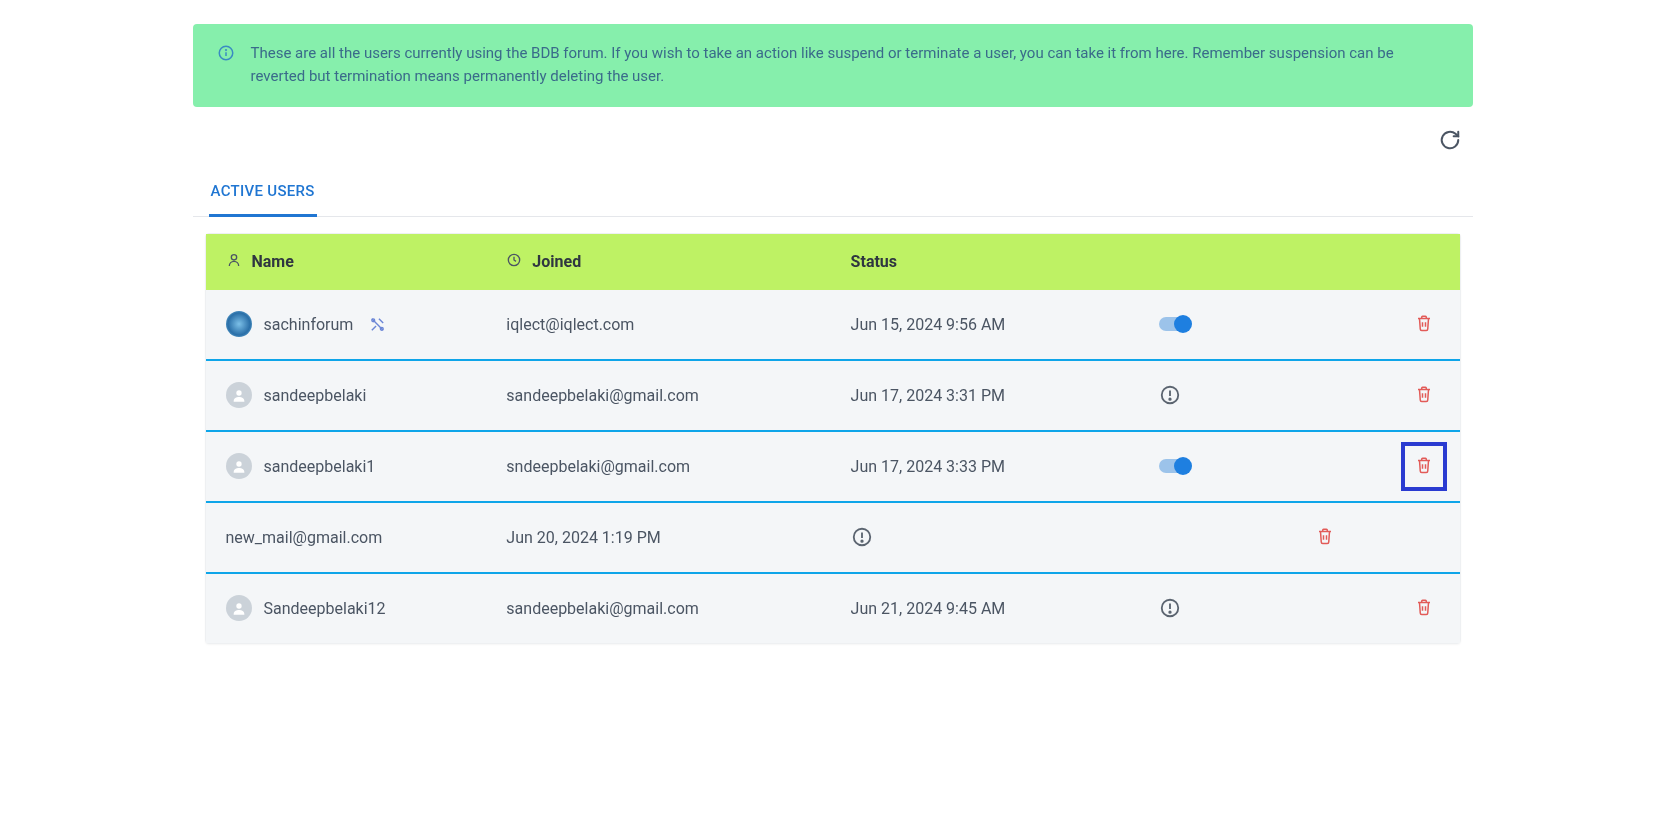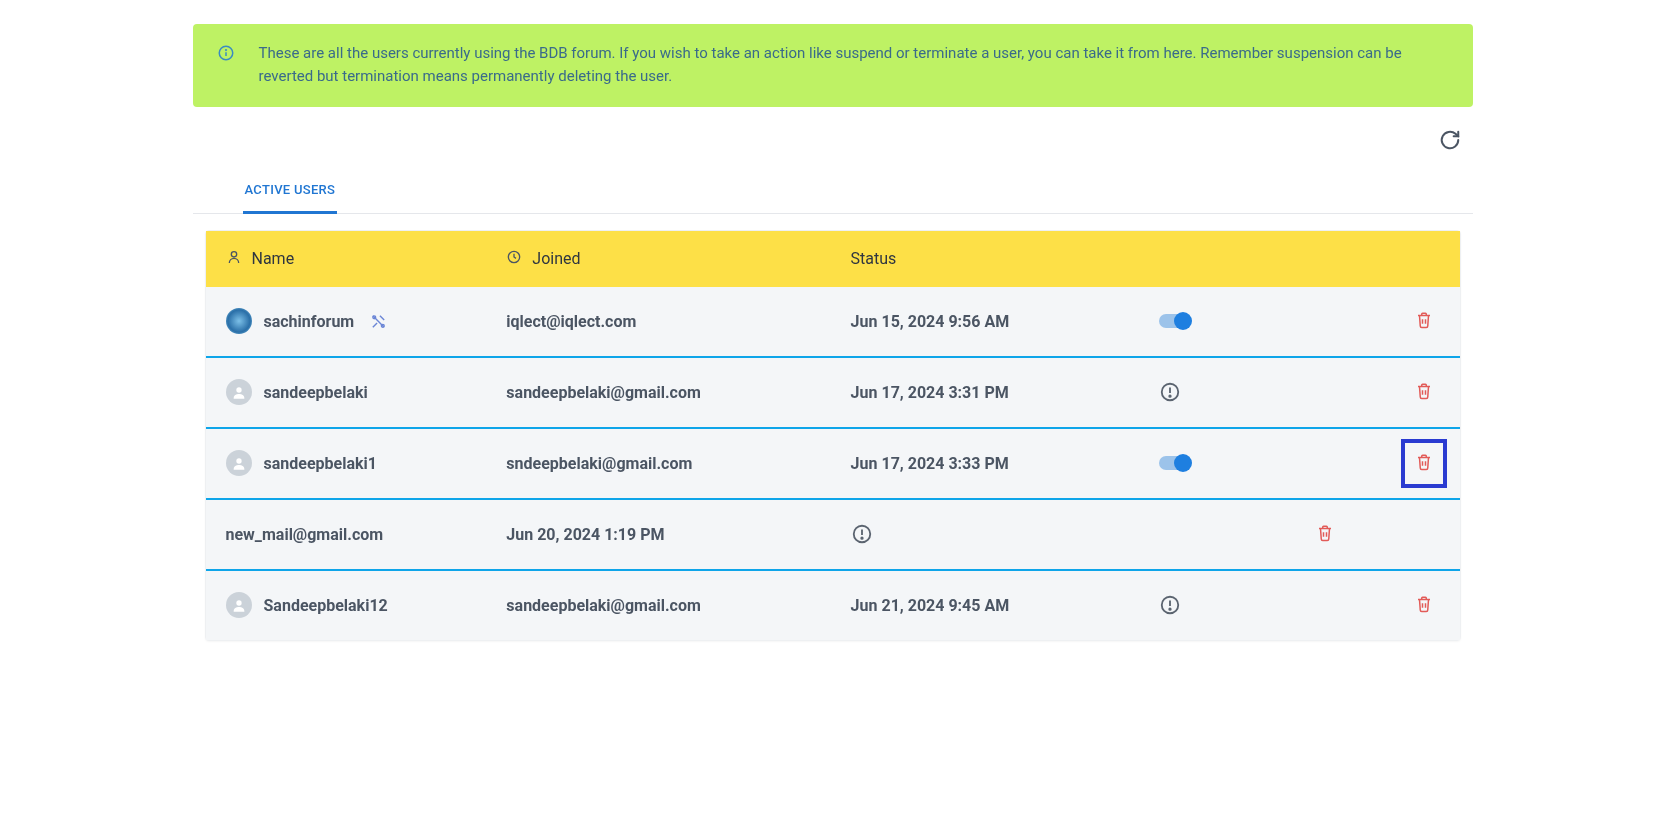--- a/index.html
+++ b/index.html
@@ -8,25 +8,25 @@
     background: #ffffff;
     color: #374151;
     font-size: 15px;
   }
   .page {
     max-width: 1280px;
     margin: 0 auto;
     padding: 0 0 40px 0;
   }
   .alert {
-    background: #bef264;
+    background: #86efac;
     border-radius: 4px;
     padding: 18px 24px;
     display: flex;
-    gap: 24px;
+    gap: 16px;
     align-items: flex-start;
     margin: 24px 0 10px 0;
     color: #3a6b8a;
     line-height: 1.55;
   }
   .alert svg { flex-shrink: 0; margin-top: 2px; }
   .toolbar {
     display: flex;
     justify-content: flex-end;
     padding: 8px 8px 4px 0;
@@ -41,27 +41,26 @@
   .tabs {
     display: flex;
     gap: 28px;
     border-bottom: 1px solid #e5e7eb;
     padding-left: 16px;
     margin-top: 8px;
   }
   .tab {
     padding: 12px 2px 14px 2px;
     text-transform: uppercase;
-    font-size: 13px;
+    font-size: 15px;
     color: #6b7280;
     cursor: pointer;
     border-bottom: 3px solid transparent;
     margin-bottom: -1px;
     letter-spacing: 0.3px;
-    margin-left: 34px;
   }
   .tab.active {
     color: #2076d2;
     border-bottom-color: #2076d2;
     font-weight: 500;
   }
   .table-wrap {
     margin: 16px 12px 0 12px;
     background: #ffffff;
     border: 1px solid #eef0f2;
@@ -70,30 +69,29 @@
   }
   .row {
     display: grid;
     grid-template-columns: 1.55fr 1.9fr 1.7fr 1.0fr 0.55fr;
     align-items: center;
     padding: 18px 20px;
     border-top: 2px solid #0ea5e9;
   }
   .row:first-child { border-top: none; }
   .row.header {
-    font-weight: 400;
+    font-weight: 700;
     color: #2f3640;
-    background: #fde047;
+    background: #bef264;
     font-size: 16px;
   }
   .row.data {
     background: #f4f6f8;
     color: #4b5563;
     font-size: 16px;
-    font-weight: bold;
   }
   .hcell { display: flex; align-items: center; gap: 10px; }
   .hcell svg { color: #4b5563; }
   .cell-name { display: flex; align-items: center; gap: 12px; }
   .avatar-placeholder {
     width: 26px; height: 26px; border-radius: 50%;
     background: #cbd2d9;
     display: inline-flex; align-items: center; justify-content: center;
     flex-shrink: 0;
   }

